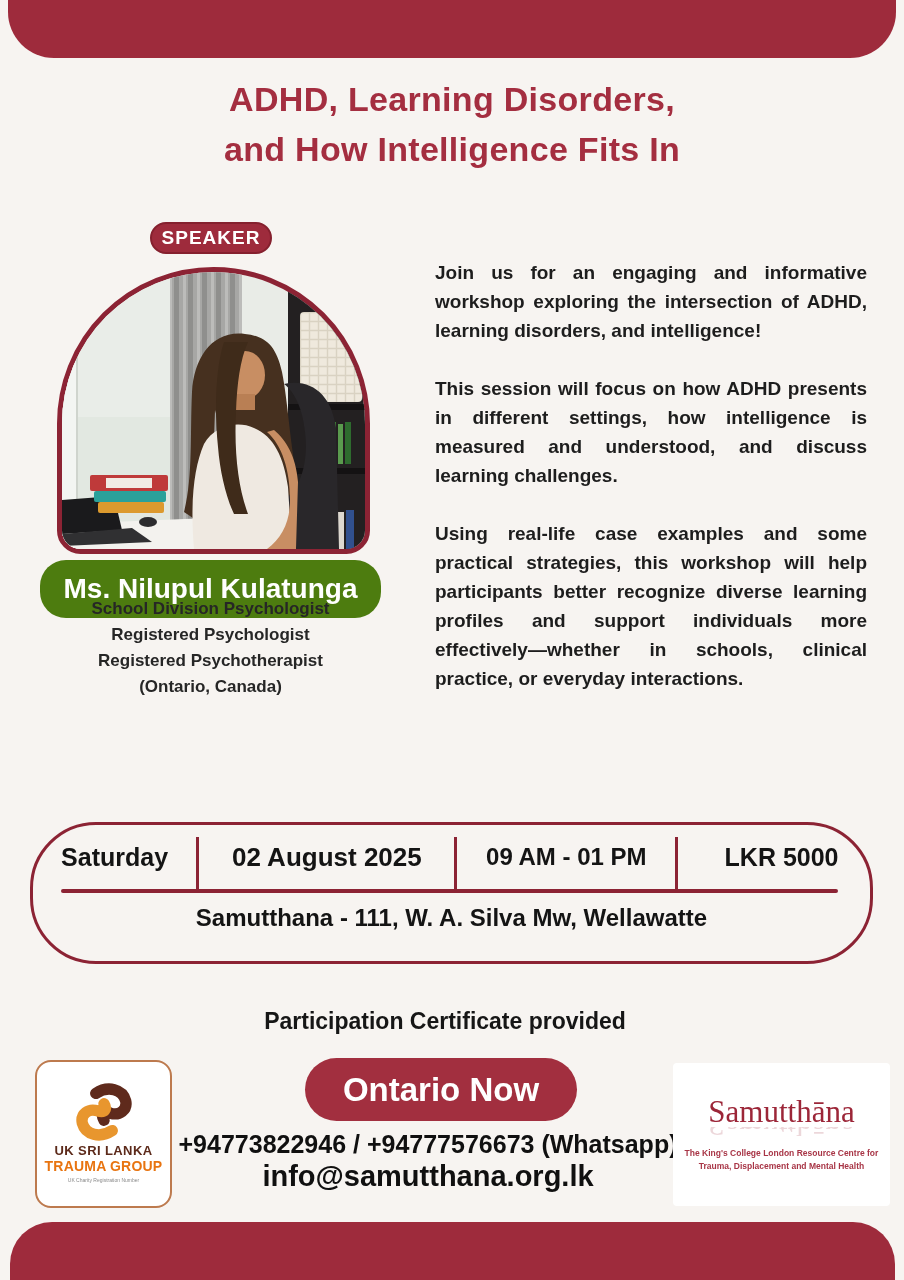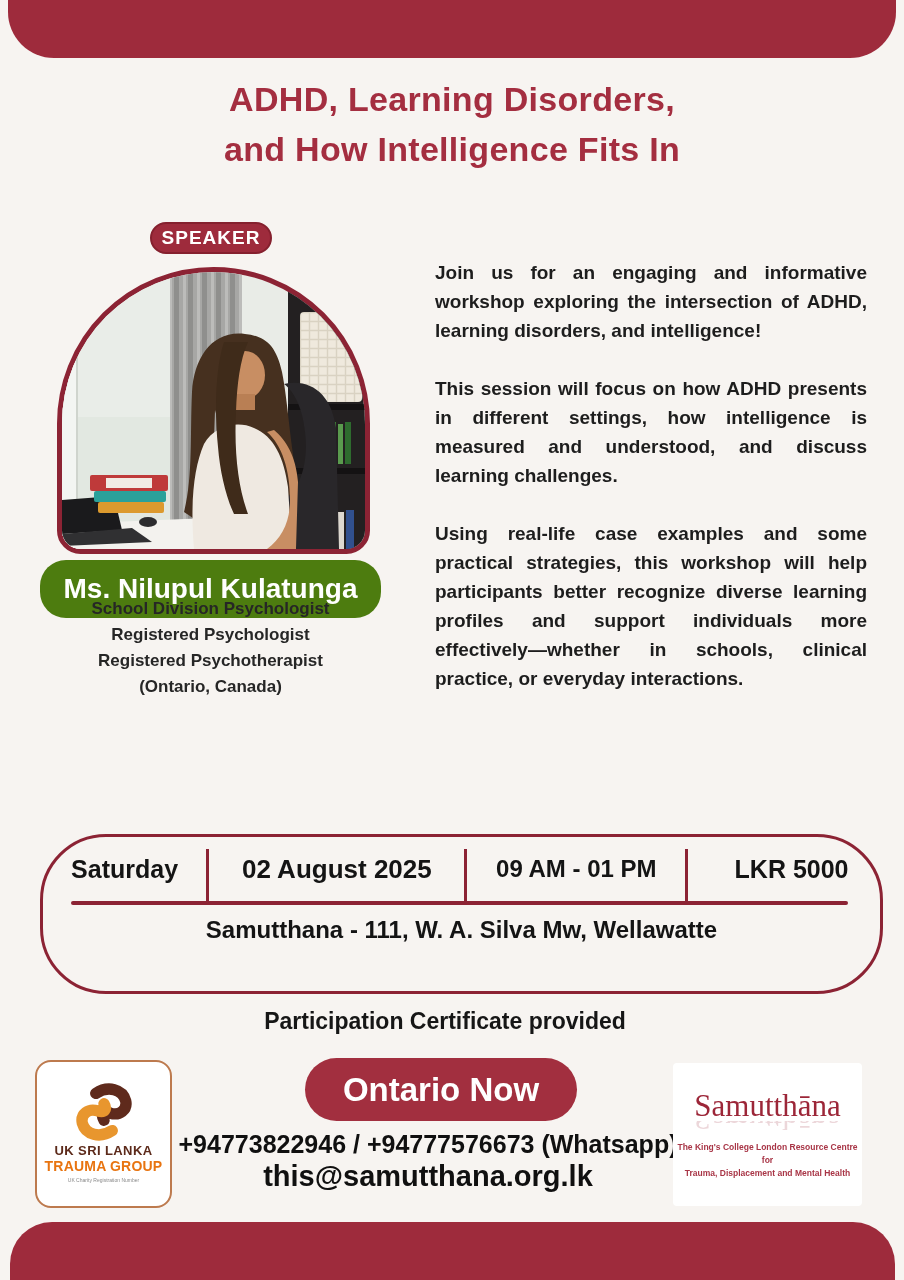--- a/index.html
+++ b/index.html
@@ -29,22 +29,22 @@
   .credentials{position:absolute;left:40px;top:596px;width:341px;text-align:center;
          font-size:17px;font-weight:700;color:#262626;line-height:26px;}
 
   
   .description{position:absolute;left:435px;top:258px;width:432px;font-size:19px;font-weight:700;
          color:#1d1d1d;text-align:justify;line-height:29px;}
   .description p{margin:0 0 29px 0;}
   .description p:last-child{margin-bottom:0;}
 
   
-  .event-card{position:absolute;left:40px;top:822px;width:843px;height:160px;
-         border:3px solid #8c2334;border-radius:66px;box-sizing:border-box;background:transparent;margin-top:12px;}
+  .event-card{position:absolute;left:30px;top:822px;width:843px;height:142px;
+         border:3px solid #8c2334;border-radius:66px;box-sizing:border-box;background:transparent;}
   .event-top{display:flex;height:64px;align-items:center;}
   .cell{display:flex;align-items:center;justify-content:center;font-weight:700;color:#141414;height:100%;}
   .c-day{width:19.5%;font-size:25px;}
   .c-date{width:30.5%;font-size:26px;}
   .c-time{width:26%;font-size:24px;}
   .c-fee{flex:1;font-size:25px;padding-left:15px;}
   .vdiv{width:3px;height:52px;background:#8c2334;align-self:flex-end;}
   .hrule{height:4px;background:#8c2334;margin:0 32px 0 28px;border-radius:2px;}
   .venue{display:flex;align-items:center;justify-content:center;height:50px;
          font-size:24px;font-weight:700;color:#141414;}
@@ -59,21 +59,21 @@
   .phone{font-size:25px;font-weight:700;line-height:30px;}
   .email{font-size:29px;font-weight:700;line-height:34px;}
 
   
   .logo-left{position:absolute;left:35px;top:1060px;width:137px;height:148px;background:#fff;
          border:2px solid #bd7a4e;border-radius:16px;box-sizing:border-box;display:flex;
          flex-direction:column;align-items:center;padding-top:21px;}
   .l1{font-size:13px;font-weight:800;color:#5c2a1a;letter-spacing:.4px;margin-top:2px;}
   .l2{font-size:14px;font-weight:800;color:#e87410;letter-spacing:.2px;}
   .l3{font-size:5px;color:#8a8a8a;margin-top:3px;}
-  .logo-right{position:absolute;left:673px;top:1063px;width:189px;height:143px;background:#fff;
+  .logo-right{position:absolute;left:673px;top:1063px;width:217px;height:143px;background:#fff;
          border-radius:4px;display:flex;flex-direction:column;align-items:center;
          justify-content:center;text-align:center;}
   .samu{font-family:"Liberation Serif",serif;font-size:31px;color:#9c2638;line-height:31px;}
   .samu-reflect{transform:scaleY(-1);opacity:.18;height:13px;overflow:hidden;}
   .tag{font-size:8.5px;color:#a83546;font-weight:700;line-height:13px;}
   .tag-wrap{margin-top:7px;}
 </style>
 </head>
 <body>
 
@@ -169,21 +169,21 @@
     <div class="hrule"></div>
     <div class="venue">Samutthana - 111, W. A. Silva Mw, Wellawatte</div>
   </div>
 
   <div class="certificate">Participation Certificate provided</div>
 
   <button class="register">Ontario Now</button>
 
   <div class="contact">
     <div class="phone">+94773822946 / +94777576673 (Whatsapp)</div>
-    <div class="email">this@samutthana.org.lk</div>
+    <div class="email">info@samutthana.org.lk</div>
   </div>
 
   <div class="logo-left">
     <svg width="66" height="58" viewBox="0 0 64 56">
       <path d="M24,10 C36,2 50,6 53,17 C55,26 47,32 38,29 C31,27 29,31 32,36" stroke="#5f2a1c" stroke-width="11" fill="none" stroke-linecap="round"></path>
       <path d="M40,46 C28,54 14,50 11,39 C9,30 17,24 26,27 C33,29 35,25 32,20" stroke="#e8962e" stroke-width="11" fill="none" stroke-linecap="round"></path>
     </svg>
     <div class="l1">UK SRI LANKA</div>
     <div class="l2">TRAUMA GROUP</div>
     <div class="l3">UK Charity Registration Number</div>

